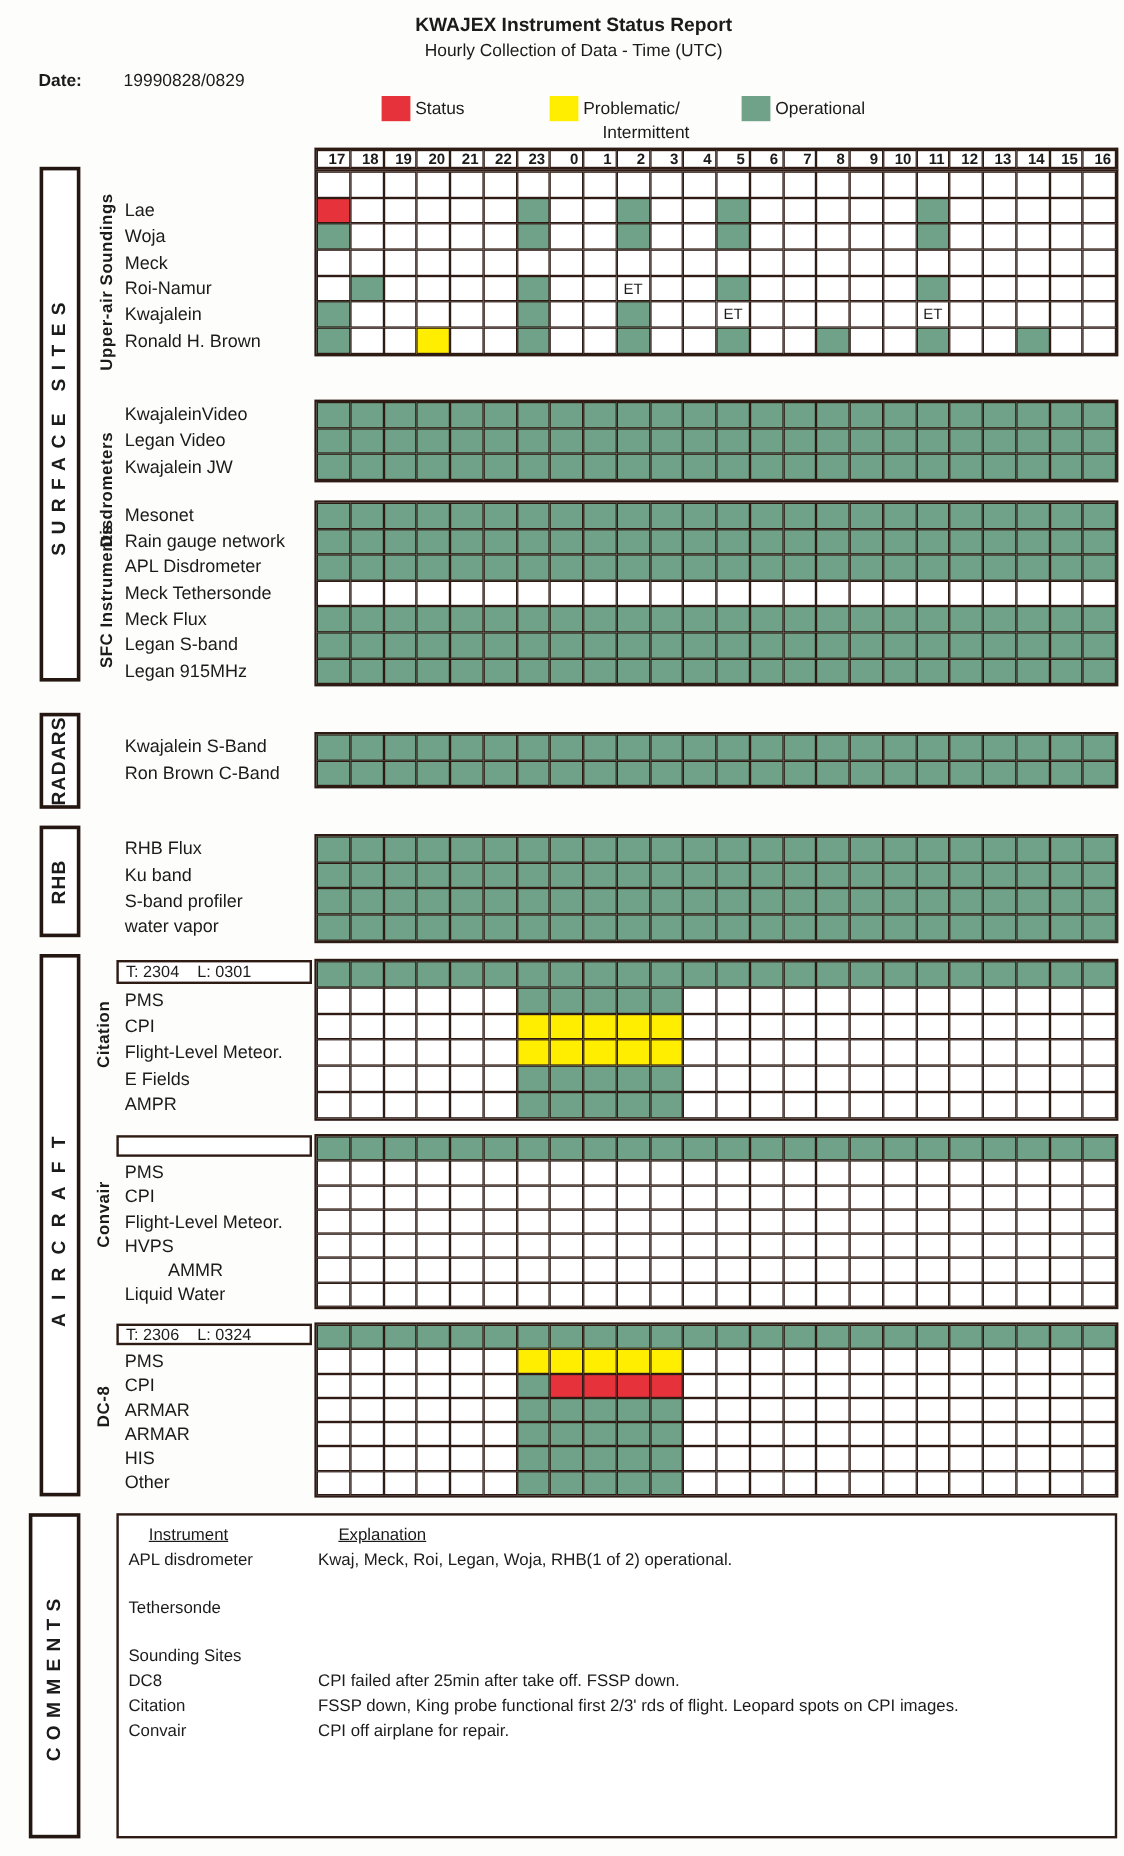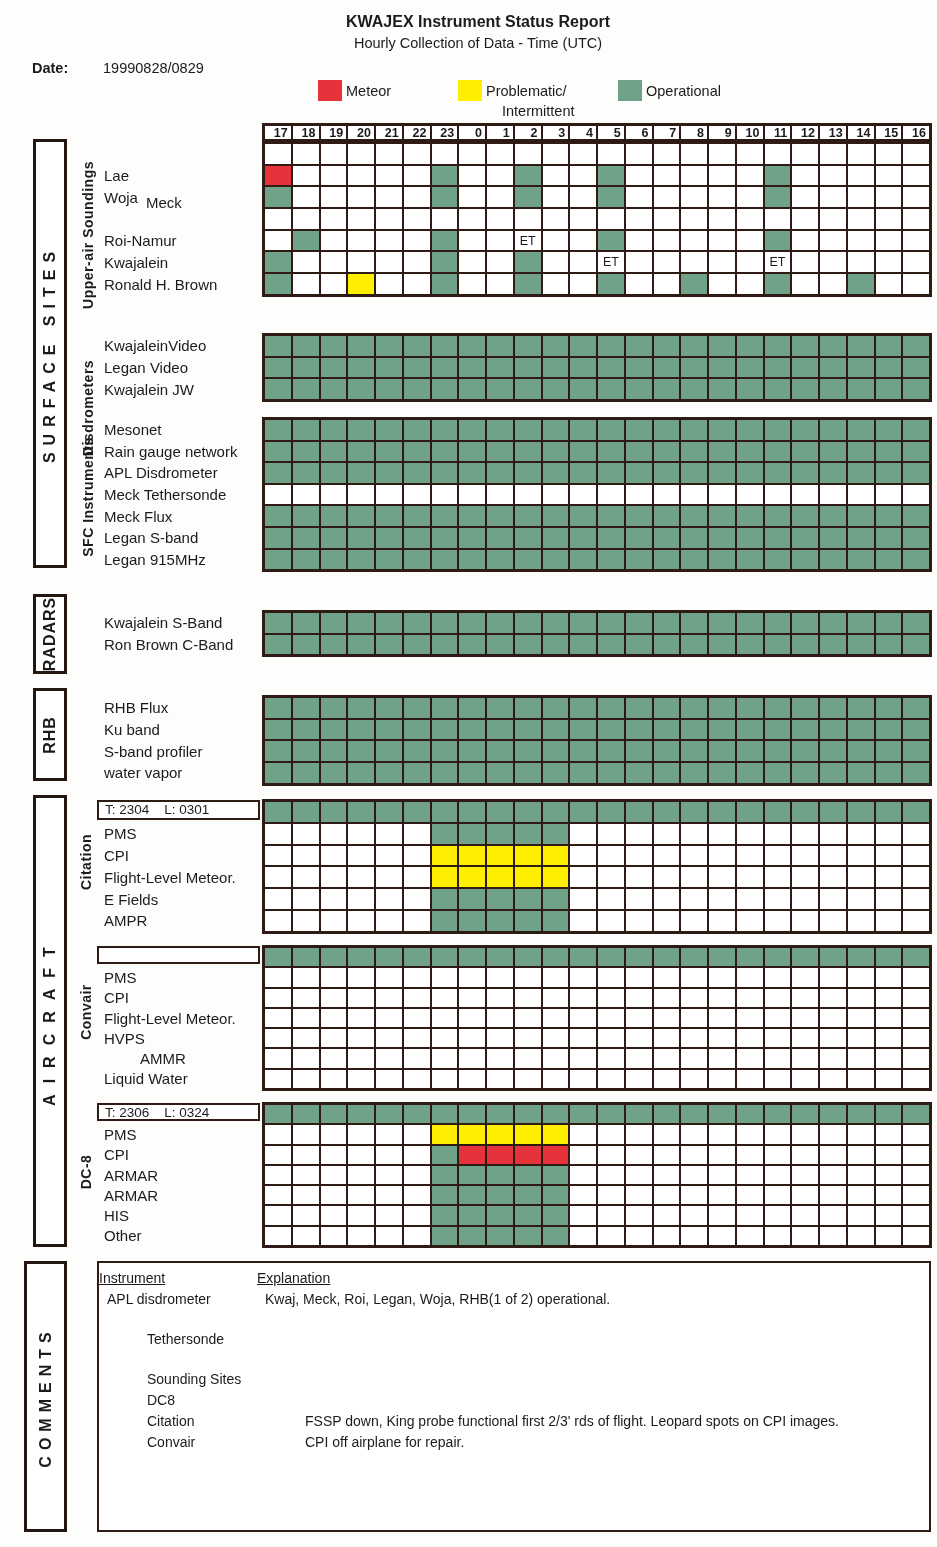--- a/index.html
+++ b/index.html
@@ -36,25 +36,25 @@
             align-items:center;justify-content:center;box-sizing:border-box;}
   .sidebox span{transform:rotate(-90deg);white-space:nowrap;font-weight:bold;
             font-size:16px;}
   .grouplabel{position:absolute;transform:translate(-50%,-50%) rotate(-90deg);
             font-weight:bold;font-size:14px;white-space:nowrap;letter-spacing:.5px;}
   .comments{position:absolute;left:97px;top:1261px;width:834px;height:271px;
             border:2px solid #2e1b14;box-sizing:border-box;font-size:14px;
             background:#fff;overflow:hidden;}
   .cheader{display:flex;line-height:21px;padding-top:5px;}
   .cheader span{text-decoration:underline;}
-  .chl{width:158px;flex:none;padding-left:0;}
+  .chl{width:158px;flex:none;padding-left:25px;}
   .crow{display:flex;line-height:21px;}
   .clabel{width:158px;flex:none;padding-left:8px;}
   .ctext{flex:1;padding-right:12px;white-space:pre-wrap;}
-  .cgroup + .cgroup{margin-top:19px;margin-left:40px;}
+  .cgroup + .cgroup{margin-top:19px;}
 </style>
 </head>
 <body>
 
 <div id="page">
   <div class="title">KWAJEX Instrument Status Report</div>
   <div class="subtitle">Hourly Collection of Data - Time (UTC)</div>
   <div class="datelabel">Date:</div>
   <div class="datevalue">19990828/0829</div>
 
@@ -73,34 +73,35 @@
         <div class="crow">
           <div class="clabel">Tethersonde</div>
         </div>
       </div>
       <div class="cgroup">
         <div class="crow">
           <div class="clabel">Sounding Sites</div>
         </div>
         <div class="crow">
           <div class="clabel">DC8</div>
+          <div class="ctext">CPI failed after 25min after take off. FSSP down.</div>
         </div>
         <div class="crow">
           <div class="clabel">Citation</div>
           <div class="ctext">FSSP down, King probe functional first 2/3' rds of flight. Leopard spots on CPI images.</div>
         </div>
         <div class="crow">
           <div class="clabel">Convair</div>
           <div class="ctext">CPI off airplane for repair.</div>
         </div>
       </div>
     </div>
 <div class="swatch" style="left: 318px; top: 80px; background: rgb(230, 51, 59);"></div>
     <div class="legendlabel" style="left: 346px; top: 81px;">
-      <div>Meteor</div>
+      <div>Status</div>
     </div>
     <div class="swatch" style="left: 458px; top: 80px; background: rgb(255, 238, 0);"></div>
     <div class="legendlabel" style="left: 486px; top: 81px;">
       <div>Problematic/</div>
       <div class="l2">Intermittent</div>
     </div>
     <div class="swatch" style="left: 618px; top: 80px; background: rgb(111, 162, 136);"></div>
     <div class="legendlabel" style="left: 646px; top: 81px;">
       <div>Operational</div>
     </div>
@@ -295,21 +296,21 @@
       <div class="cell"></div>
       <div class="cell tex" style="background: rgb(111, 162, 136);"></div>
       <div class="cell"></div>
       <div class="cell"></div>
       <div class="cell tex" style="background: rgb(111, 162, 136);"></div>
       <div class="cell"></div>
       <div class="cell"></div>
     </div>
     <div class="rowlabel" style="left: 104px; top: 164.7px; height: 21.7px;">Lae</div>
     <div class="rowlabel" style="left: 104px; top: 186.4px; height: 21.7px;">Woja</div>
-    <div class="rowlabel" style="left: 104px; top: 192px; height: 21.7px; margin-left: 42px;">Meck</div>
+    <div class="rowlabel" style="left: 104px; top: 209px; height: 21.7px;">Meck</div>
     <div class="rowlabel" style="left: 104px; top: 229.8px; height: 21.7px;">Roi-Namur</div>
     <div class="rowlabel" style="left: 104px; top: 251.5px; height: 21.7px;">Kwajalein</div>
     <div class="rowlabel" style="left: 104px; top: 273.2px; height: 21.7px;">Ronald H. Brown</div>
     <div class="block" style="left: 262px; top: 333px; width: 670px; height: 69.1px; grid-template-columns: repeat(24, 1fr); grid-template-rows: repeat(3, 1fr);">
       <div class="cell tex" style="background: rgb(111, 162, 136);"></div>
       <div class="cell tex" style="background: rgb(111, 162, 136);"></div>
       <div class="cell tex" style="background: rgb(111, 162, 136);"></div>
       <div class="cell tex" style="background: rgb(111, 162, 136);"></div>
       <div class="cell tex" style="background: rgb(111, 162, 136);"></div>
       <div class="cell tex" style="background: rgb(111, 162, 136);"></div>

